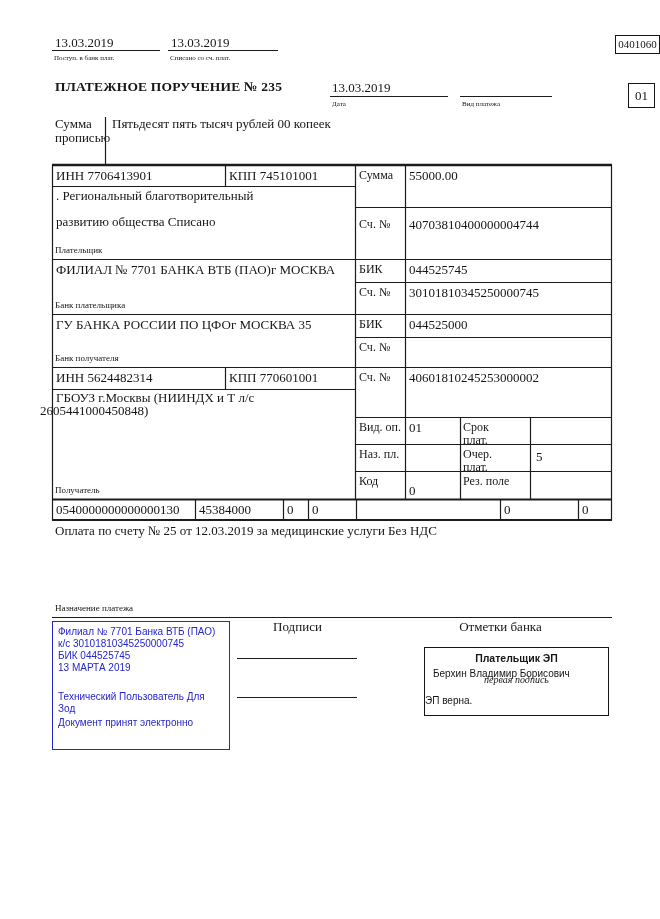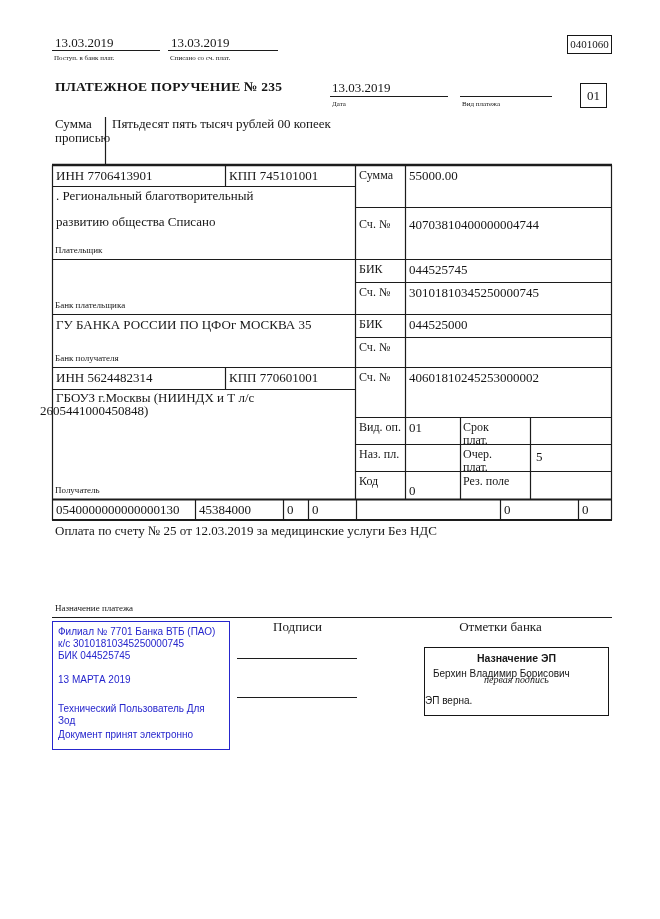--- a/index.html
+++ b/index.html
@@ -7,21 +7,21 @@
         font-family:"Liberation Serif","DejaVu Serif",serif;color:#161616;overflow:hidden;}
   .grid{position:absolute;left:0;top:0;}
   .abs{position:absolute;white-space:nowrap;}
   .t{font-size:13px;line-height:14px;}
   .tl{font-size:12px;line-height:13px;}
   .ts{font-size:9px;line-height:10px;}
   .tt{font-size:7px;line-height:8px;}
   .title{font-size:13.5px;line-height:15px;font-weight:700;letter-spacing:.2px;}
   .wrap{white-space:normal;}
   .center{text-align:center;}
-  .bx{position:absolute;border:1.4px solid #161616;text-align:center;box-sizing:border-box;}
+  .bx{position:absolute;border:1.4px solid #161616;text-align:center;box-sizing:border-box;margin-left:48px;}
   .stamp{position:absolute;left:52px;top:621px;width:178px;height:129px;
          border:1.3px solid #2626cd;color:#2626cd;box-sizing:border-box;
          font-family:"Liberation Sans","DejaVu Sans",sans-serif;
          font-size:10px;line-height:12px;padding:4px 5px;}
   .esign{position:absolute;left:424px;top:647px;width:185px;height:69px;
          border:1.4px solid #161616;box-sizing:border-box;
          font-family:"Liberation Sans","DejaVu Sans",sans-serif;}
   .esign>div{position:absolute;white-space:nowrap;}
 </style>
 </head>
@@ -89,20 +89,21 @@
   <div class="abs t" style="left:56px;top:169px">ИНН 7706413901</div>
   <div class="abs t" style="left:229px;top:169px">КПП 745101001</div>
   <div class="abs tl" style="left:359px;top:169px">Сумма</div>
   <div class="abs t" style="left:409px;top:169px">55000.00</div>
   <div class="abs t" style="left:56px;top:189px">. Региональный благотворительный</div>
   <div class="abs t" style="left:56px;top:215px">развитию общества Списано</div>
   <div class="abs tl" style="left:359px;top:218px">Сч. №</div>
   <div class="abs t" style="left:409px;top:218px">40703810400000004744</div>
   <div class="abs ts" style="left:55px;top:245px">Плательщик</div>
 
+  <div class="abs t" style="left:56px;top:263px">ФИЛИАЛ № 7701 БАНКА ВТБ (ПАО)г МОСКВА</div>
   <div class="abs tl" style="left:359px;top:263px">БИК</div>
   <div class="abs t" style="left:409px;top:263px">044525745</div>
   <div class="abs tl" style="left:359px;top:286px">Сч. №</div>
   <div class="abs t" style="left:409px;top:286px">30101810345250000745</div>
   <div class="abs ts" style="left:55px;top:300px">Банк плательщика</div>
 
   <div class="abs t" style="left:56px;top:318px">ГУ БАНКА РОССИИ ПО ЦФОг МОСКВА 35</div>
   <div class="abs tl" style="left:359px;top:318px">БИК</div>
   <div class="abs t" style="left:409px;top:318px">044525000</div>
   <div class="abs tl" style="left:359px;top:341px">Сч. №</div>
@@ -137,26 +138,26 @@
   <div class="abs t" style="left:55px;top:524px">Оплата по счету № 25 от 12.03.2019 за медицинские услуги Без НДС</div>
   <div class="abs ts" style="left:55px;top:603px">Назначение платежа</div>
 
   <div class="abs t center" style="left:235px;top:620px;width:125px">Подписи</div>
   <div class="abs t center" style="left:428px;top:620px;width:145px">Отметки банка</div>
 
   <div class="stamp">
     <div>Филиал № 7701 Банка ВТБ (ПАО)</div>
     <div>к/с 30101810345250000745</div>
     <div>БИК 044525745</div>
-    <div style="margin-top:12px">13 МАРТА 2019</div>
+    <div style="">13 МАРТА 2019</div>
     <div style="margin-top:17px">Технический Пользователь Для</div>
     <div>Зод</div>
     <div style="margin-top:2px">Документ принят электронно</div>
   </div>
 
   <div class="esign">
-    <div style="top:4px;left:0;width:100%;text-align:center;font-weight:700;font-size:10.5px">Назначение ЭП</div>
+    <div style="top:4px;left:0;width:100%;text-align:center;font-weight:700;font-size:10.5px">Плательщик ЭП</div>
     <div style="top:20px;left:8px;font-size:10px">Берхин Владимир Борисович</div>
     <div style="top:26px;left:0;width:100%;text-align:center;font-style:italic;font-size:10px;font-family:'Liberation Serif',serif">первая подпись</div>
     <div style="top:47px;left:0;width:100%;text-align:left;font-weight:400;font-size:10px">ЭП верна.</div>
   </div>
 
 </div>
 
 </body></html>

